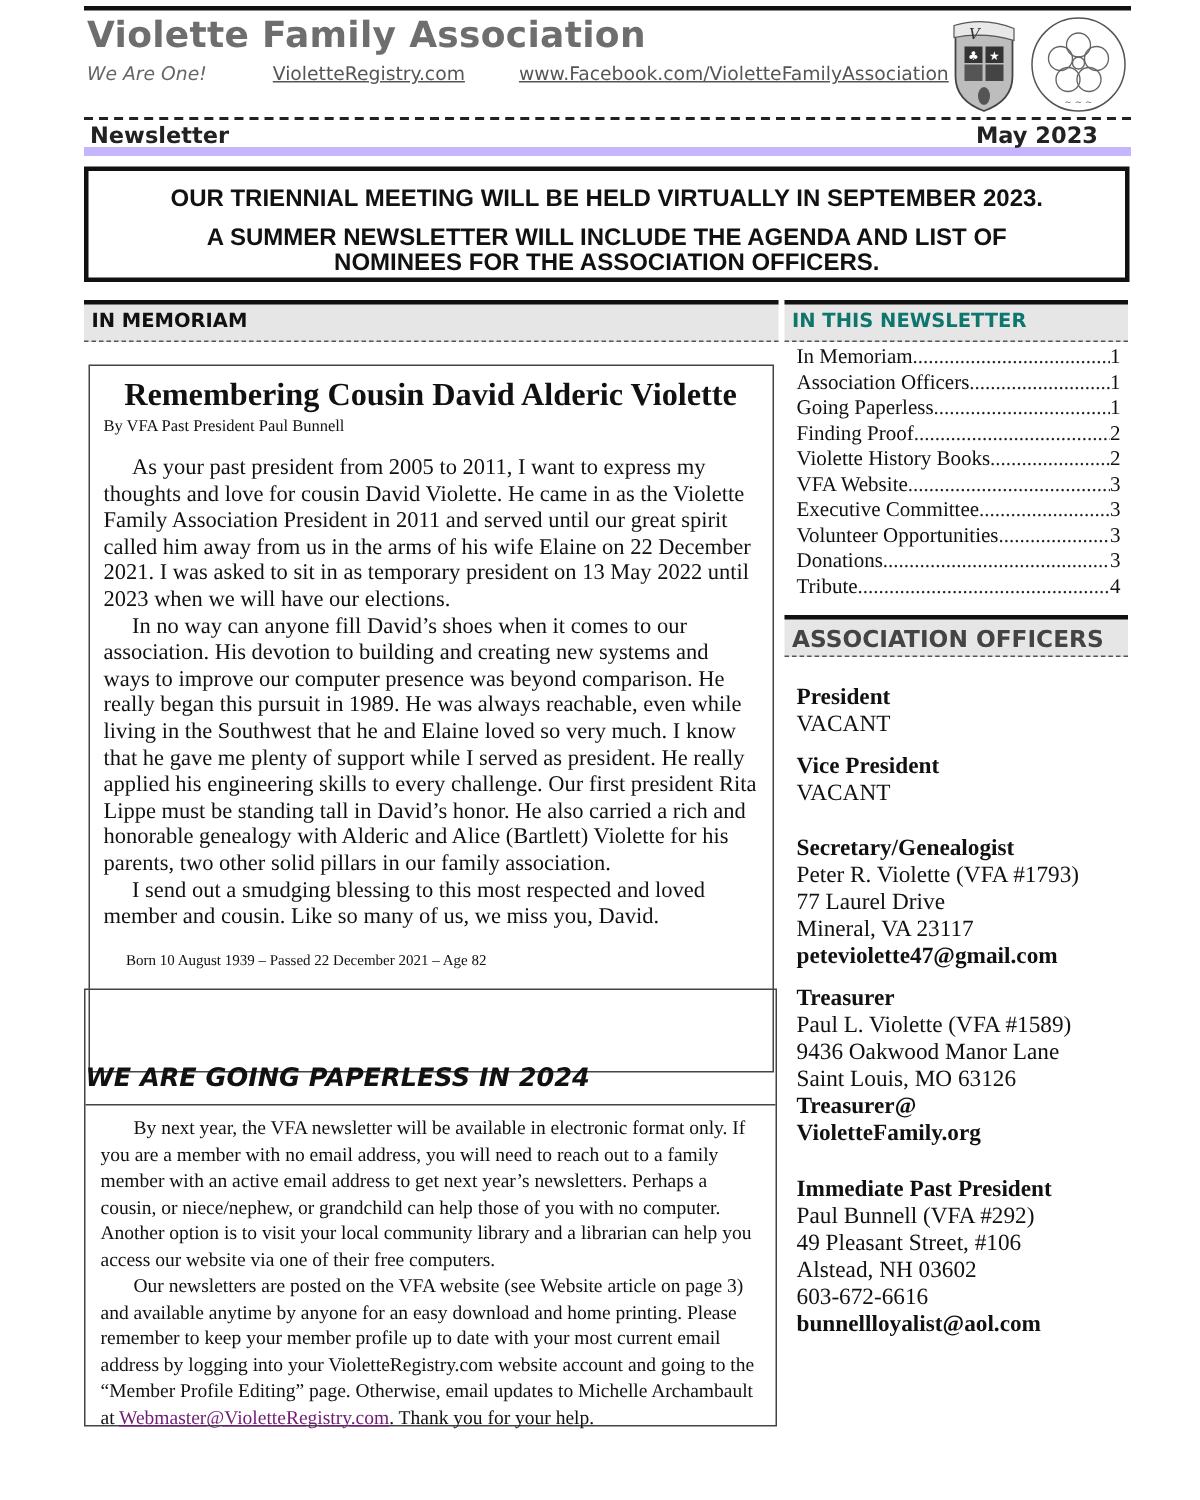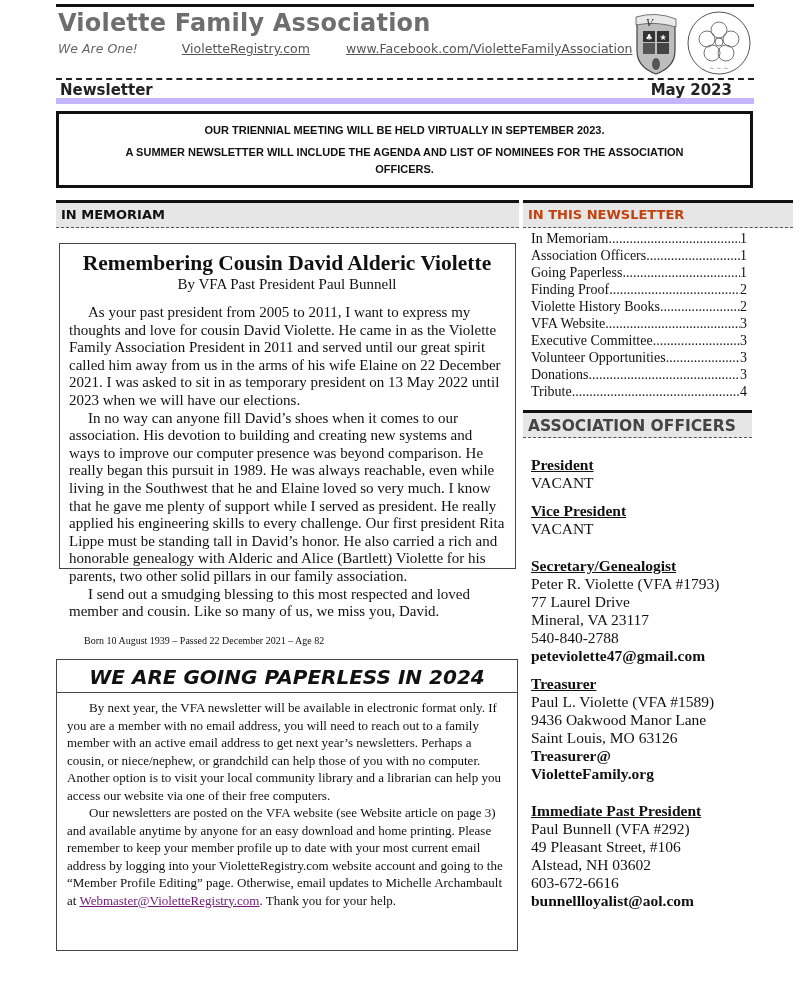--- a/index.html
+++ b/index.html
@@ -11,51 +11,51 @@
   .tagline-row { position: absolute; left: 2px; top: 34px; font-family: "DejaVu Sans", sans-serif; font-size: 12.5px; color: #666; white-space: nowrap; }
   .tagline { font-style: italic; margin-right: 22px; }
   .tagline-row a { color: #555; text-decoration: underline; margin-right: 14px; margin-left: 18px; }
   .crest { position: absolute; left: 578px; top: 6px; width: 44px; height: 62px; }
   .seal { position: absolute; left: 630px; top: 3px; width: 66px; height: 66px; }
   .dash-rule { position: absolute; left: 56px; top: 78px; width: 698px; border-top: 2px dashed #222; }
   .issue-row { position: absolute; left: 56px; top: 80px; width: 698px; height: 24px; border-bottom: 6px solid #c4b5fd; font-family: "DejaVu Sans", sans-serif; font-weight: bold; font-size: 15px; color: #222; }
   .issue-row .left { position: absolute; left: 4px; top: 1px; }
   .issue-row .right { position: absolute; right: 22px; top: 1px; }
 
-  .announce { position: absolute; left: 56px; top: 111px; width: 697px; height: 77px; border: 3px solid #111; text-align: center; font-family: "Liberation Sans", sans-serif; font-weight: bold; font-size: 11px; color: #111; }
+  .announce { position: absolute; left: 56px; top: 111px; width: 697px; height: 77px; border: 3px solid #111; text-align: center; font-family: "Liberation Sans", sans-serif; font-weight: bold; font-size: 16px; color: #111; }
   .announce .l1 { margin-top: 10px; }
   .announce .l2 { margin-top: 8px; line-height: 17px; padding: 0 60px; }
 
   .sec-head { position: absolute; height: 28px; background: #e6e6e6; border-top: 3px solid #111; border-bottom: 1.5px dashed #555; font-family: "DejaVu Sans", sans-serif; font-weight: bold; font-size: 13px; padding: 4px 0 0 5px; }
   .sec-head.memoriam { left: 56px; top: 200px; width: 463px; color: #111; }
-  .sec-head.toc { left: 523px; top: 200px; width: 270px; color: #c2410c; }
+  .sec-head.toc { left: 523px; top: 200px; width: 229px; color: #0f766e; }
   .sec-head.officers { left: 523px; top: 410px; width: 229px; color: #444; }
 
   .toc-list { position: absolute; left: 531px; top: 230px; width: 216px; font-size: 14px; line-height: 17px; }
   .toc-item { display: flex; align-items: baseline; white-space: nowrap; }
   .toc-item .title { flex: 0 0 auto; }
   .toc-item .dots { flex: 1 1 auto; overflow: hidden; color: #222; }
   .toc-item .dots::after { content: "........................................................................"; }
   .toc-item .pg { flex: 0 0 auto; }
 
   .officers { position: absolute; left: 531px; top: 456px; width: 225px; font-size: 15.5px; line-height: 18px; }
   .officer { margin-bottom: 10px; }
   .officer.gap { margin-bottom: 19px; }
-  .officer .role { font-weight: bold; text-decoration: underline; }
+  .officer .role { font-weight: bold; }
   .officer .email { font-weight: bold; }
 
-  .memo-box { position: absolute; left: 59px; top: 243px; width: 457px; height: 326px; border: 1.5px solid #444; padding: 6px 10px 0 9px; }
+  .memo-box { position: absolute; left: 59px; top: 243px; width: 457px; height: 472px; border: 1.5px solid #444; padding: 6px 10px 0 9px; }
   .memo-title { text-align: center; font-size: 21.5px; font-weight: bold; line-height: 26px; }
-  .memo-byline { text-align: center; font-size: 15px; line-height: 16px; }
+  .memo-byline { text-align: left; font-size: 11px; line-height: 16px; }
   .memo-body { margin-top: 12px; font-size: 15px; line-height: 17.6px; }
   .memo-body p { text-indent: 19px; }
   .memo-dates { margin-top: 14px; padding-left: 15px; font-size: 10px; }
 
   .paper-box { position: absolute; left: 56px; top: 659px; width: 462px; height: 292px; border: 1.5px solid #444; }
-  .paper-head { height: 33px; border-bottom: 1.5px solid #444; text-align: center; font-family: "DejaVu Sans", sans-serif; font-style: italic; font-weight: bold; font-size: 20px; padding-top: 5px; }
+  .paper-head { height: 33px; border-bottom: 1.5px solid #444; font-family: "DejaVu Sans", sans-serif; font-style: italic; font-weight: bold; font-size: 17px; padding-top: 5px; margin-top: 44px; }
   .paper-body { padding: 6px 10px 0 10px; font-size: 13px; line-height: 17.5px; }
   .paper-body p { text-indent: 22px; }
   .paper-body .link { text-decoration: underline; color: #701a75; }
 </style>
 </head>
 <body>
 
 <div class="masthead">
   <div class="org-name">Violette Family Association</div>
   <div class="tagline-row">
@@ -163,21 +163,20 @@
     </div>
     <div class="officer gap">
       <div class="role">Vice President</div>
       <div>VACANT</div>
     </div>
     <div class="officer">
       <div class="role">Secretary/Genealogist</div>
       <div>Peter R. Violette (VFA #1793)</div>
       <div>77 Laurel Drive</div>
       <div>Mineral, VA 23117</div>
-      <div>540-840-2788</div>
       <div class="email">peteviolette47@gmail.com</div>
     </div>
     <div class="officer gap">
       <div class="role">Treasurer</div>
       <div>Paul L. Violette (VFA #1589)</div>
       <div>9436 Oakwood Manor Lane</div>
       <div>Saint Louis, MO  63126</div>
       <div class="email" style="width: 140px;">Treasurer@ VioletteFamily.org</div>
     </div>
     <div class="officer">

